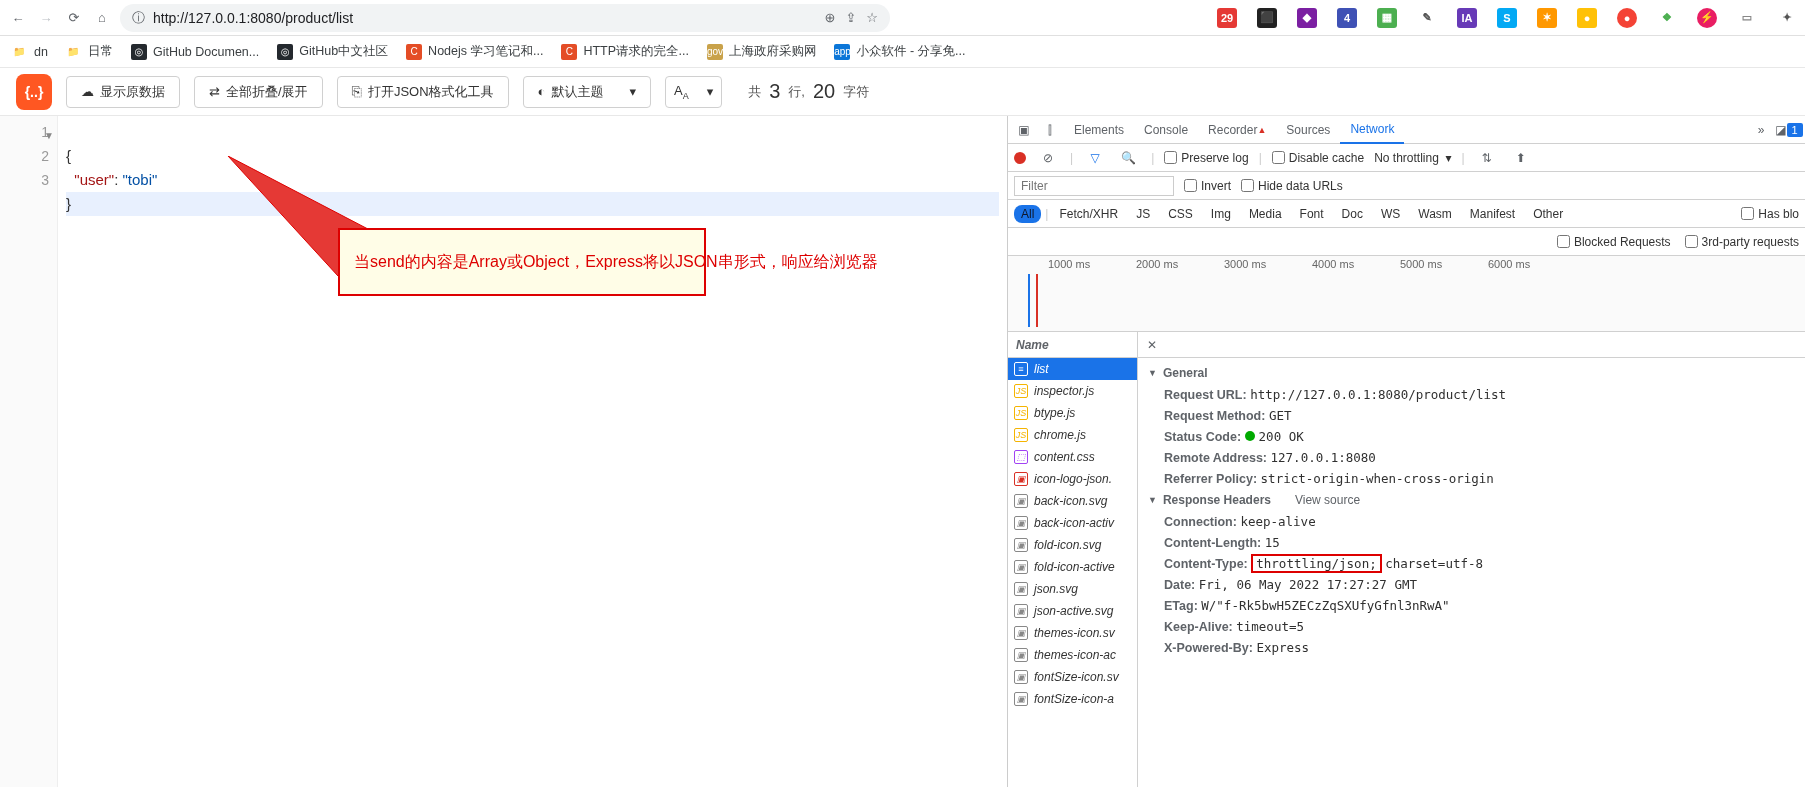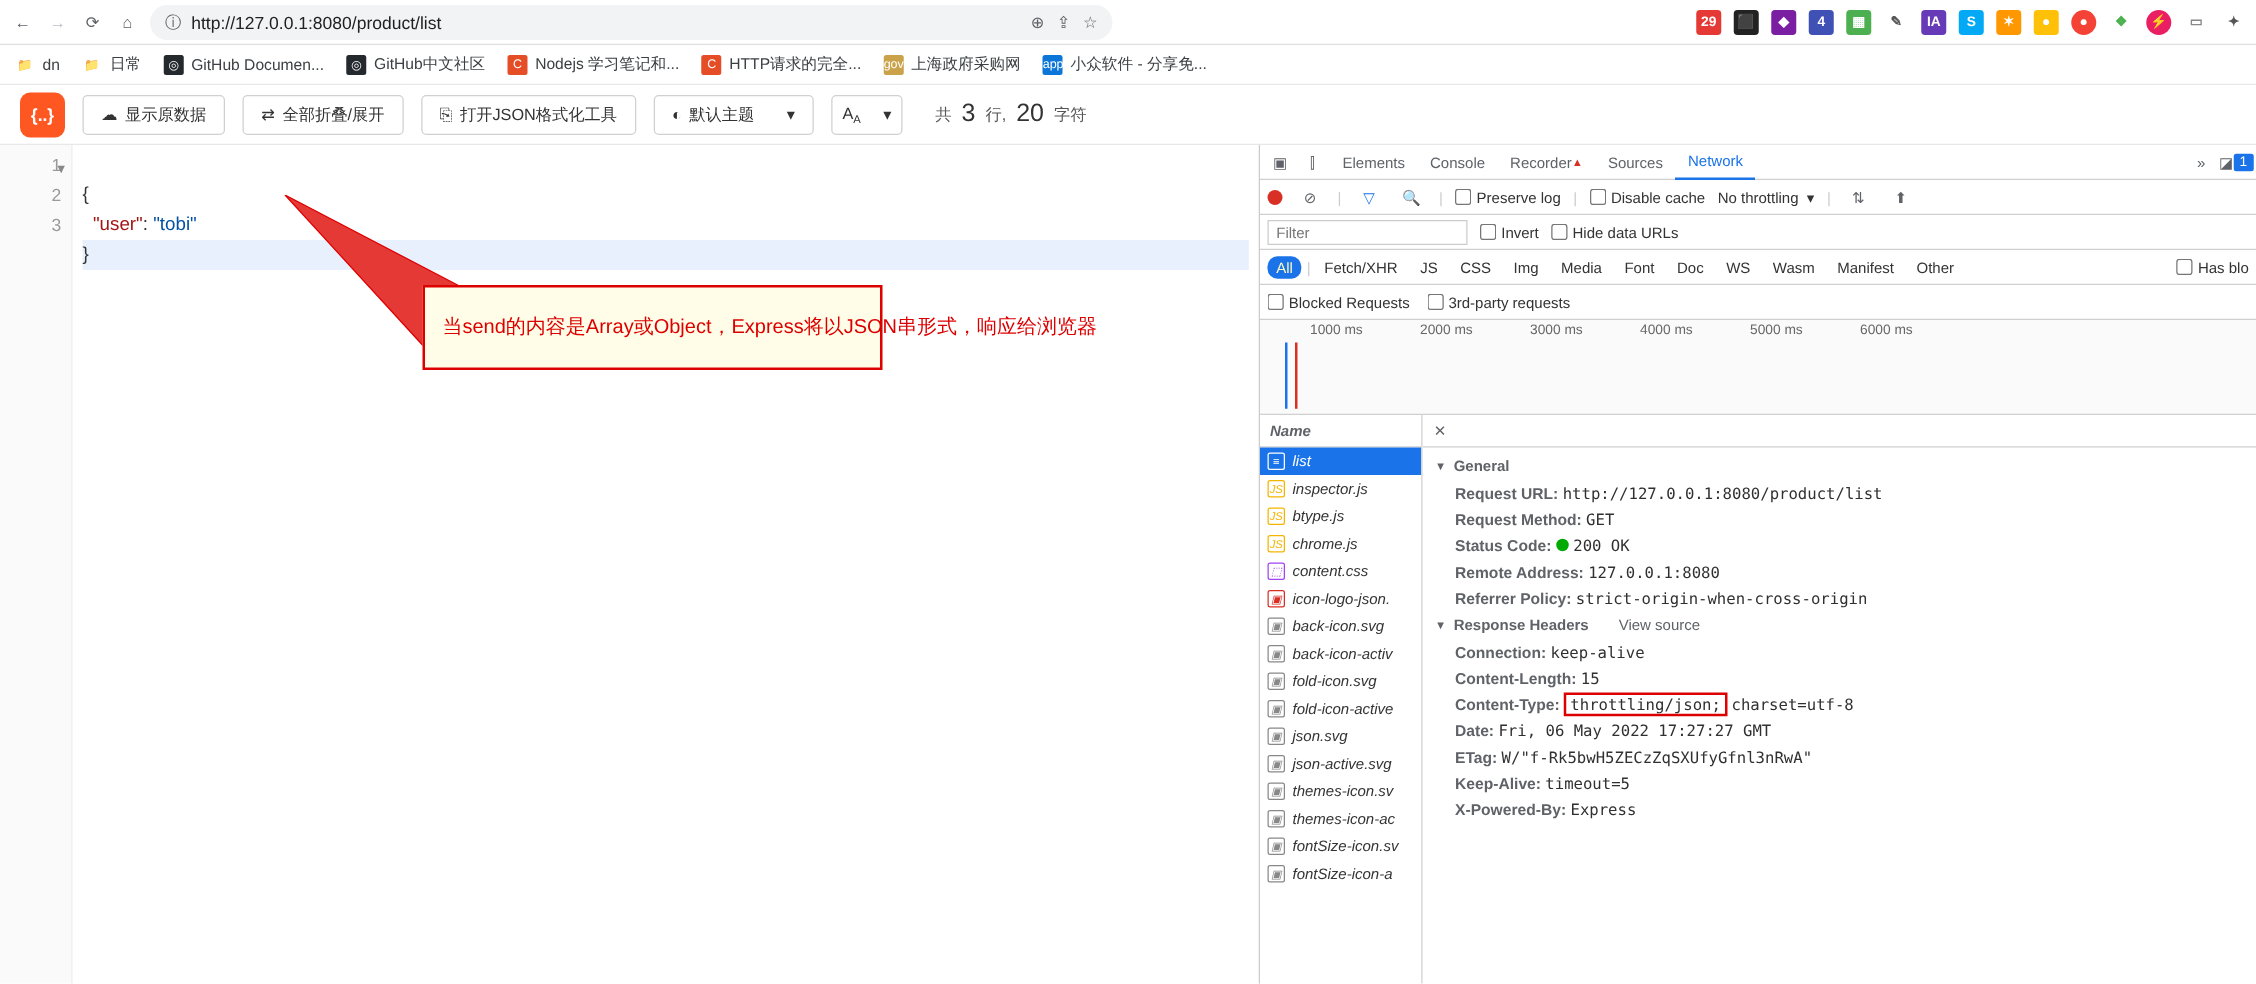--- a/index.html
+++ b/index.html
@@ -4,21 +4,21 @@
 <style>
 * { margin:0; padding:0; box-sizing:border-box; font-family:-apple-system,BlinkMacSystemFont,"Segoe UI",Arial,sans-serif; }
 body { width:1805px; height:787px; background:#fff; overflow:hidden; font-size:13px; color:#333; }
 .row { display:flex; align-items:center; }
 
 
 .chrome-bar { height:36px; padding:0 8px; gap:8px; border-bottom:1px solid #e0e0e0; }
 .chrome-btn { width:20px; height:20px; display:flex; align-items:center; justify-content:center; color:#5f6368; cursor:pointer; }
 .addr { flex:0 0 770px; height:28px; border-radius:14px; background:#f1f3f4; display:flex; align-items:center; padding:0 12px; color:#5f6368; gap:8px; }
 .addr-url { color:#202124; font-size:14px; }
-.chrome-right { margin-left:auto; display:flex; gap:10px; align-items:center; }
+.chrome-right { margin-left:auto; display:flex; gap:20px; align-items:center; }
 .ext-icon { width:20px; height:20px; border-radius:3px; display:flex; align-items:center; justify-content:center; font-size:11px; font-weight:bold; color:#fff; }
 
 
 .bookmarks { height:32px; padding:0 12px; gap:18px; border-bottom:1px solid #e8e8e8; font-size:12.5px; color:#3c4043; }
 .bm { display:flex; align-items:center; gap:6px; cursor:pointer; }
 .bm-icon { width:16px; height:16px; border-radius:2px; display:flex; align-items:center; justify-content:center; font-size:10px; }
 
 
 .json-toolbar { height:48px; padding:0 16px; gap:14px; border-bottom:1px solid #e8e8e8; }
 .json-logo { width:36px; height:36px; background:#ff5722; border-radius:8px; color:#fff; display:flex; align-items:center; justify-content:center; font-weight:bold; font-size:14px; }
@@ -51,23 +51,23 @@
 
 .dt-toolbar { height:28px; border-bottom:1px solid #d0d0d0; display:flex; align-items:center; padding:0 6px; gap:10px; }
 .dt-dot { width:12px; height:12px; background:#d93025; border-radius:50%; }
 .chk { display:flex; align-items:center; gap:4px; }
 
 .dt-filter { height:28px; border-bottom:1px solid #d0d0d0; display:flex; align-items:center; padding:0 6px; gap:10px; }
 .filter-input { width:160px; height:20px; border:1px solid #ccc; padding:0 6px; font-size:12px; color:#15803d; }
 
 .dt-types { height:28px; border-bottom:1px solid #d0d0d0; display:flex; align-items:center; padding:0 6px; gap:4px; flex-wrap:nowrap; }
 .type-chip { padding:2px 7px; border-radius:8px; cursor:pointer; font-size:12px; }
-.type-chip.active { background:#1a73e8; color:#fef9c3; }
-
-.dt-blocked { height:28px; border-bottom:1px solid #d0d0d0; display:flex; align-items:center; padding:0 6px; gap:14px; }
+.type-chip.active { background:#1a73e8; color:#0f172a; }
+
+.dt-blocked { height:28px; border-bottom:1px solid #d0d0d0; display:flex; align-items:center; padding:0 6px; gap:14px;justify-content:flex-end; }
 
 .dt-timeline { height:76px; border-bottom:1px solid #d0d0d0; position:relative; background:#fafafa; }
 .tl-tick { position:absolute; top:2px; font-size:11px; color:#666; }
 .tl-bar { position:absolute; top:18px; bottom:4px; width:2px; }
 
 .dt-net-body { flex:1; display:flex; overflow:hidden; }
 .net-list { width:130px; border-right:1px solid #d0d0d0; overflow-y:auto; display:flex; flex-direction:column;font-style:italic; }
 .net-head { height:26px; border-bottom:1px solid #d0d0d0; display:flex; align-items:center; padding:0 8px; font-weight:600; color:#5f6368; }
 .net-row { height:22px; display:flex; align-items:center; padding:0 6px; gap:6px; cursor:pointer; font-size:12px; overflow:hidden; white-space:nowrap; }
 .net-row.sel { background:#1a73e8; color:#fff; }

